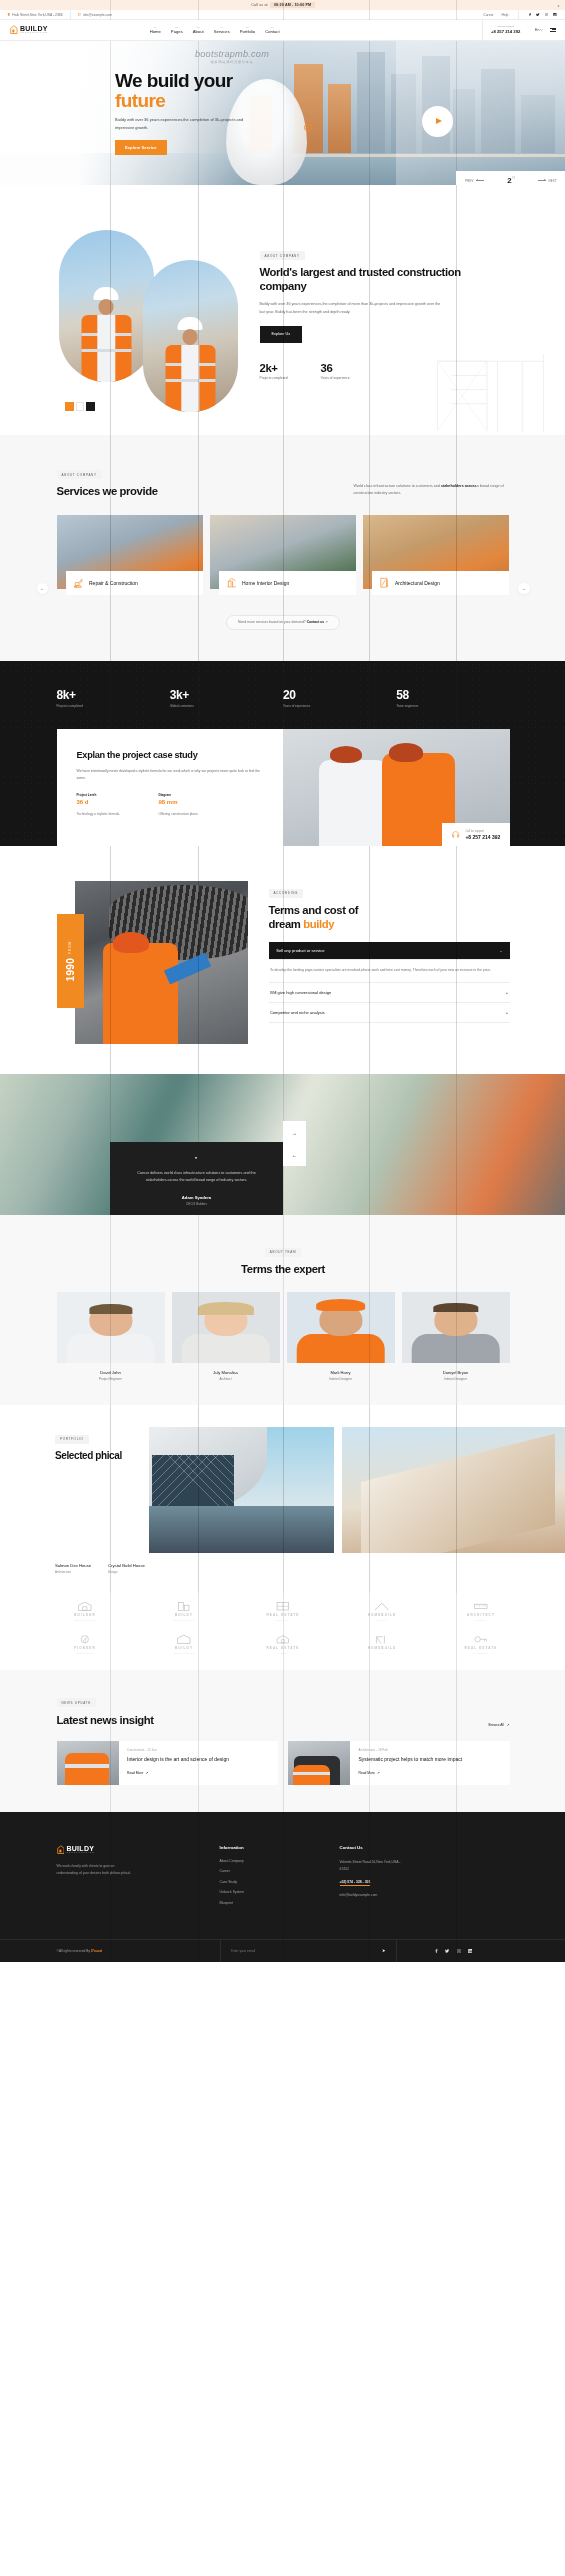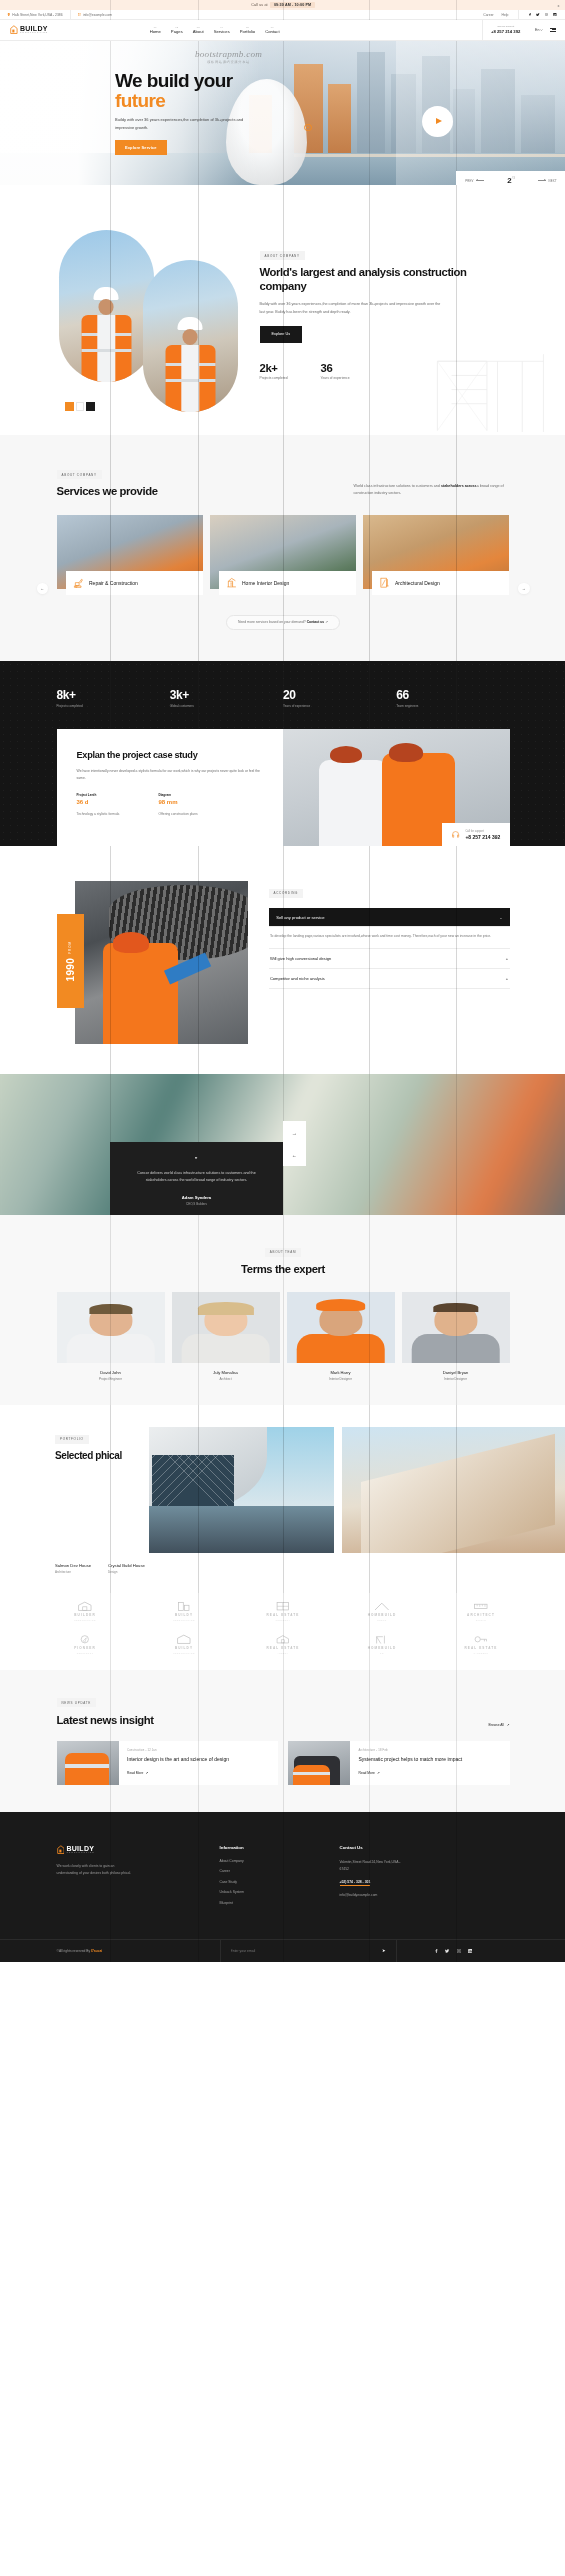--- a/index.html
+++ b/index.html
@@ -77,21 +77,21 @@
     border-radius:50% 50% 42% 42%/60% 60% 40% 40%; opacity:.93;
   }
   .hero .glass {
     position:absolute; right:0; top:0; bottom:0; width:30%;
     background:linear-gradient(115deg, rgba(255,255,255,.35), rgba(255,255,255,.05));
   }
   .hero .fade-left { position:absolute; left:0; top:0; bottom:0; width:46%;
     background:linear-gradient(90deg,rgba(255,255,255,.98) 30%, rgba(255,255,255,.55) 70%, rgba(255,255,255,0)); }
 
   .watermark { position:absolute; left:195px; top:8.5px; text-align:center; z-index:3; opacity:.55; }
-  .watermark .wm1 { font-family:Liberation Serif, serif; font-style:italic; font-size:9.2px; color:#5b5b5b; letter-spacing:0.2px; }
+  .watermark .wm1 { font-family:Liberation Sans, sans-serif; font-style:italic; font-size:9.2px; color:#5b5b5b; letter-spacing:0.2px; }
   .watermark .wm2 { font-size:3.2px; color:#6f6f6f; letter-spacing:0.7px; margin-top:0.7px; }
 
   .hero-inner { position:relative; z-index:4; padding-top:30px; padding-left:115px; }
   .hero h1 { font-size:19px; line-height:1.06; font-weight:bold; letter-spacing:-0.6px; color:#111; }
   .hero h1 .accent { color:#f28a22; }
   .hero p { font-size:4px; line-height:1.85; color:#444; margin-top:5.7px; width:141px; }
   .btn-orange {
     display:inline-block; background:#f28a22; color:#fff; font-size:4px; font-weight:bold;
     padding:5.3px 10px; margin-top:8.5px; cursor:pointer; letter-spacing:0.1px;
   }
@@ -496,21 +496,21 @@
               </div>
           </div>
           <div class="swatches">
             <span class="sw" style="background:#f28a22"></span>
             <span class="sw" style="background:#fff;border:0.7px solid #e6e6e6"></span>
             <span class="sw" style="background:#1b1b1b"></span>
           </div>
         </div>
         <div class="txt">
           <span class="eyebrow">ABOUT COMPANY</span>
-          <div class="h2">World's largest and analysis construction company</div>
+          <div class="h2">World's largest and trusted construction company</div>
           <p class="body-sm" style="margin-top:7.8px;width:182px">Buildy with over 36 years experiences,the completion of more than 3k+projects and impressive growth over the last year. Buildy has been the strength and depth ready.</p>
           <div class="btn-dark">Explore Us</div>
           <div class="stats-row">
             <div class="stat">
               <div class="v">2k+</div>
               <div class="l">Projects completed</div>
             </div>
             <div class="stat">
               <div class="v">36</div>
               <div class="l">Years of experience</div>
@@ -609,21 +609,21 @@
           </div>
         <div class="ds">
             <div class="dv">3k+</div>
             <div class="dl">Global customers</div>
           </div>
         <div class="ds">
             <div class="dv">20</div>
             <div class="dl">Years of experience</div>
           </div>
         <div class="ds">
-            <div class="dv">66</div>
+            <div class="dv">58</div>
             <div class="dl">Team engineers</div>
           </div>
       </div>
 
       <div class="case-wrap">
         <div class="case-left">
           <h3>Explan the project case study</h3>
           <p>We have intentionally never developed a stylistic formula for our work,which is why our projects never quite look or feel the same.</p>
           <div class="case-metrics">
             <div>
@@ -674,20 +674,24 @@
               <div class="thelm"></div>
               <div class="tarm"></div>
           </div>
           <div class="year">
             <span class="ylab">FROM</span>
             <span class="ynum">1990</span>
           </div>
         </div>
         <div class="right">
           <span class="eyebrow">ACCORDING</span>
+          <div class="h2">
+            <span>Terms and cost of</span><br>
+            <span>dream </span><span class="accent">buildy</span>
+          </div>
           <div class="acc">
             <div class="acc-item open">
               <div class="acc-h">
                 <span>Sell any product or service</span>
                 <span>-</span>
               </div>
               <div class="acc-body">To develop the landing page,various specialists are involved,whose work and time cost money. Therefore,each of your new an increase in the price.</div>
             </div>
             <div class="acc-item">
               <div class="acc-h">

